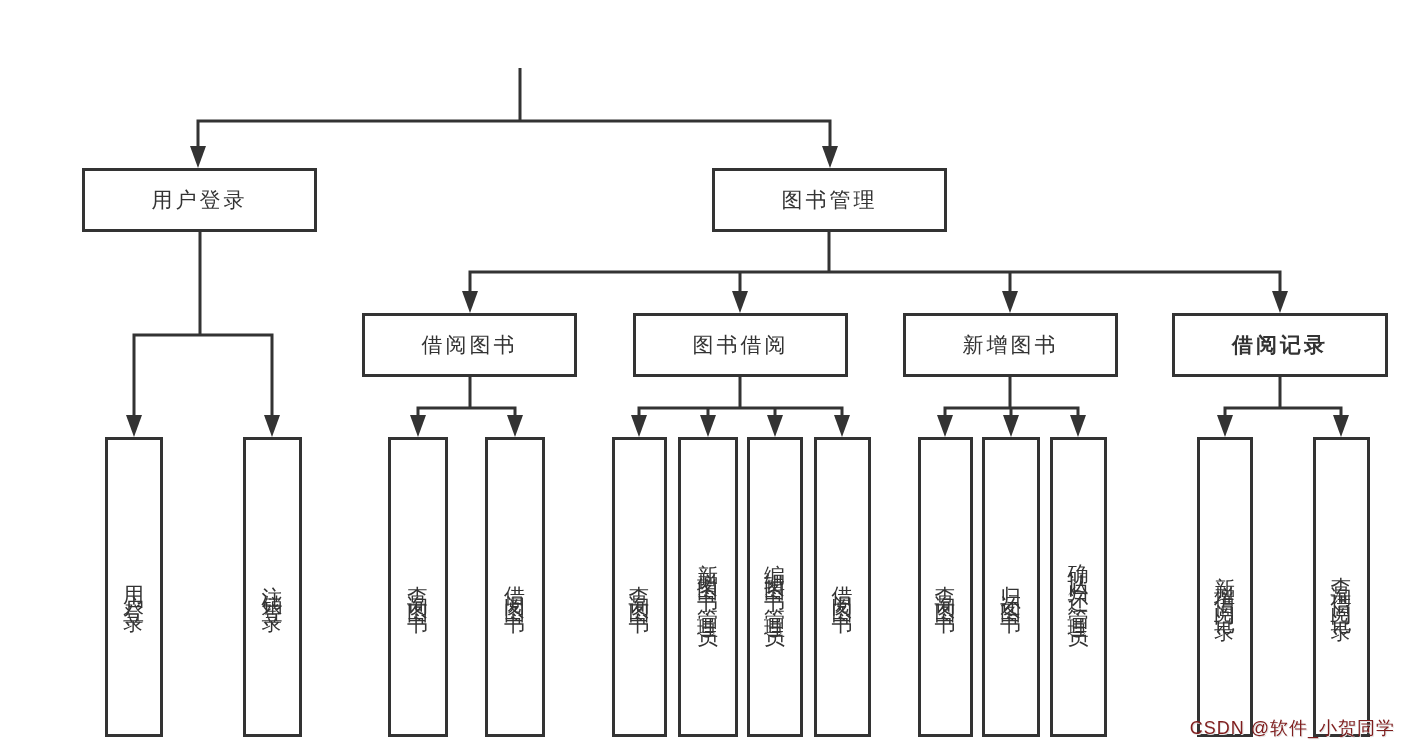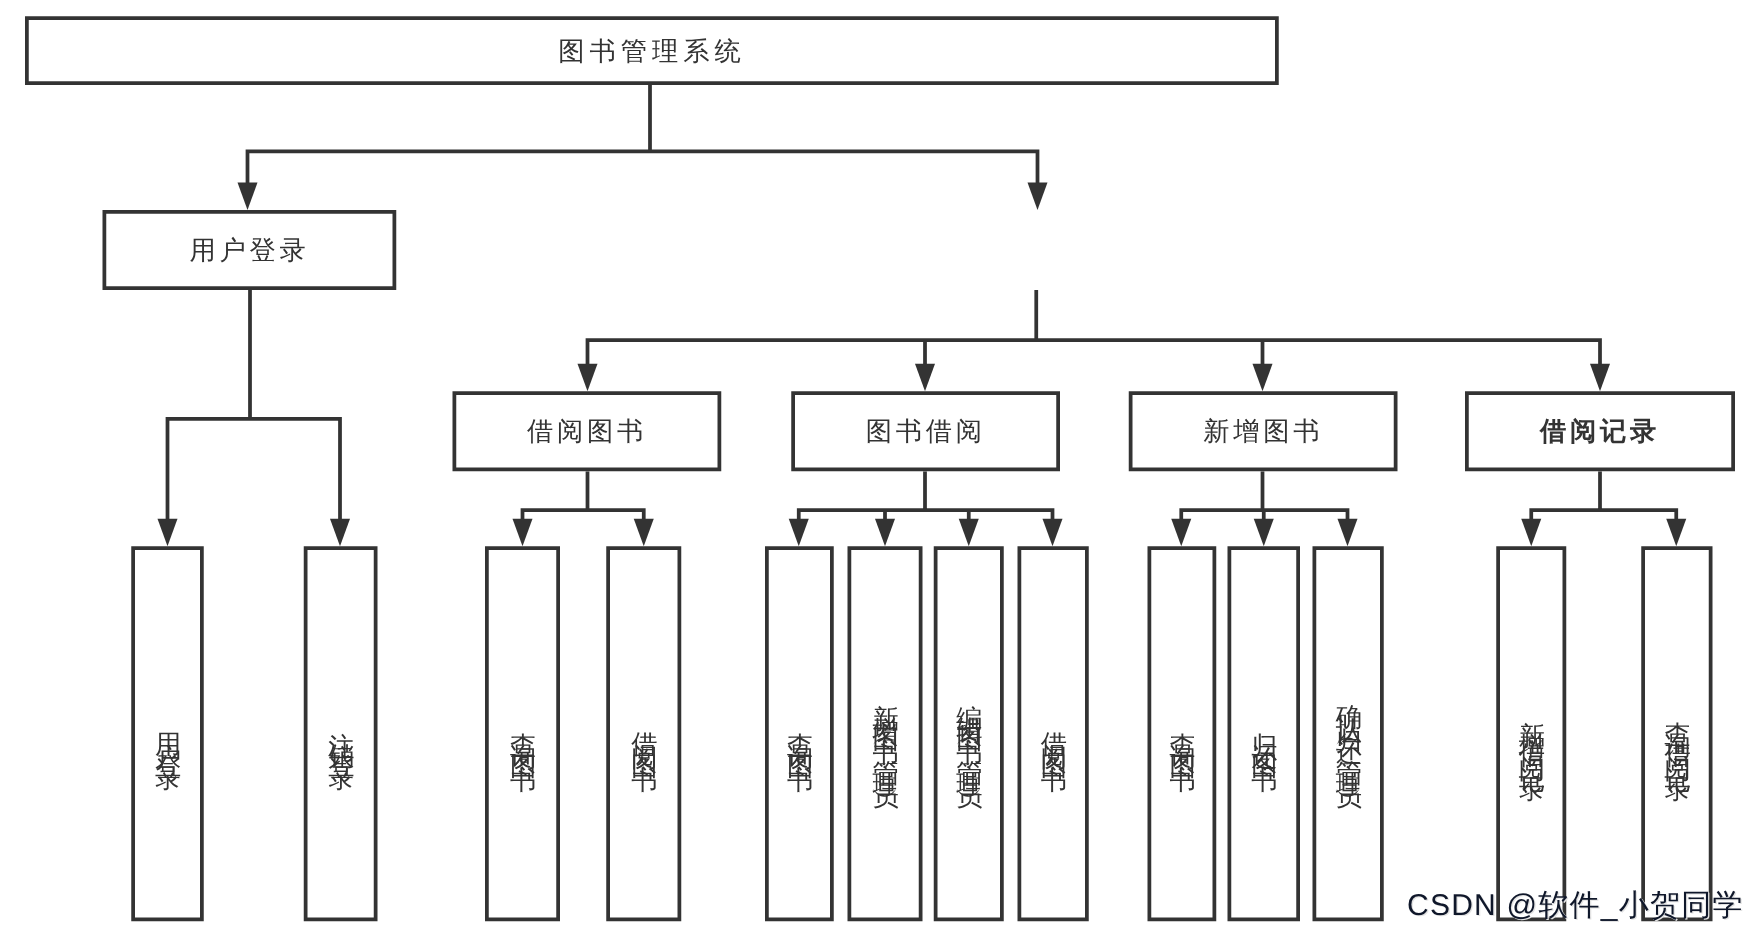--- a/index.html
+++ b/index.html
@@ -43,23 +43,23 @@
     text-orientation: mixed;
     font-size: 21px;
     letter-spacing: 9px;
     line-height: 1;
     white-space: nowrap;
   }
   .watermark {
     position: absolute;
     right: 10px;
     bottom: 7px;
-    font-size: 24px;
+    font-size: 18px;
     letter-spacing: 1px;
-    color: #0f172a;
+    color: #7f1d1d;
     text-shadow: 1px 1px 0 #e3e3e3;
     white-space: nowrap;
   }
 </style>
 </head>
 <body>
 
 <div class="stage">
 
   <svg class="connectors" viewBox="0 0 1405 747" xmlns="http://www.w3.org/2000/svg" aria-hidden="true">
@@ -88,23 +88,23 @@
       <polygon points="767,415 783,415 775,437"></polygon>
       <polygon points="834,415 850,415 842,437"></polygon>
       <polygon points="937,415 953,415 945,437"></polygon>
       <polygon points="1003,415 1019,415 1011,437"></polygon>
       <polygon points="1070,415 1086,415 1078,437"></polygon>
       <polygon points="1217,415 1233,415 1225,437"></polygon>
       <polygon points="1333,415 1349,415 1341,437"></polygon>
     </g>
   </svg>
 
-  <div class="node h root" style="left:20px; top:13px; width:1003px; height:55px;">图书管理系统</div>
 
   <div class="node h" style="left:82px; top:168px; width:235px; height:64px;">用户登录</div>
+  <div class="node h" style="left:712px; top:168px; width:235px; height:64px;">图书管理</div>
 
   <div class="node h" style="left:362px; top:313px; width:215px; height:64px;">借阅图书</div>
   <div class="node h" style="left:633px; top:313px; width:215px; height:64px;text-align:right;">图书借阅</div>
   <div class="node h" style="left:903px; top:313px; width:215px; height:64px;">新增图书</div>
   <div class="node h" style="left:1172px; top:313px; width:216px; height:64px;font-weight:bold;">借阅记录</div>
 
   <div class="node v" style="left:105px; top:437px; width:58px; height:300px;">
     <span>用户登录</span>
   </div>
   <div class="node v" style="left:243px; top:437px; width:59px; height:300px;">

